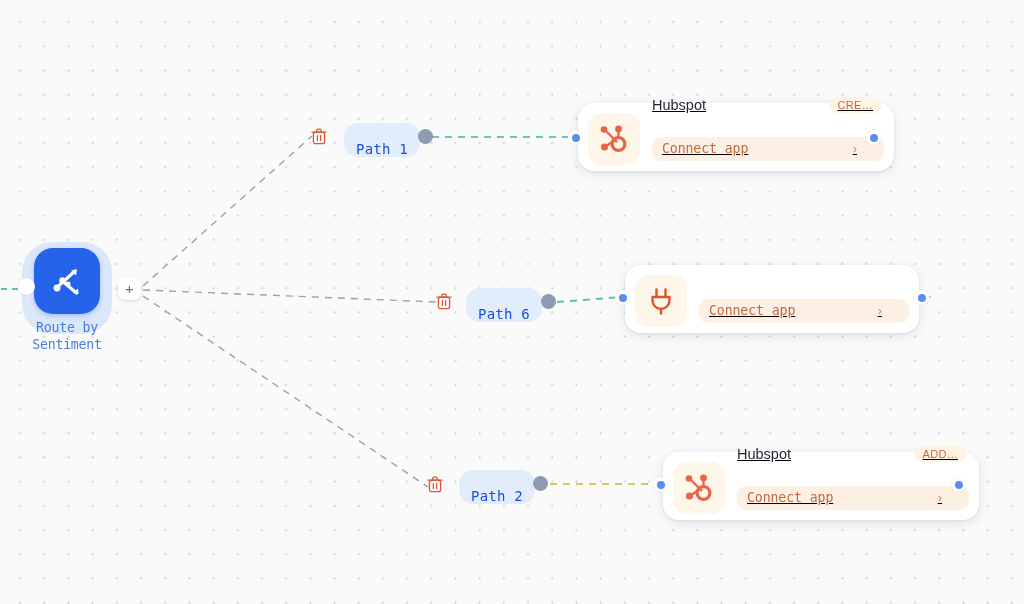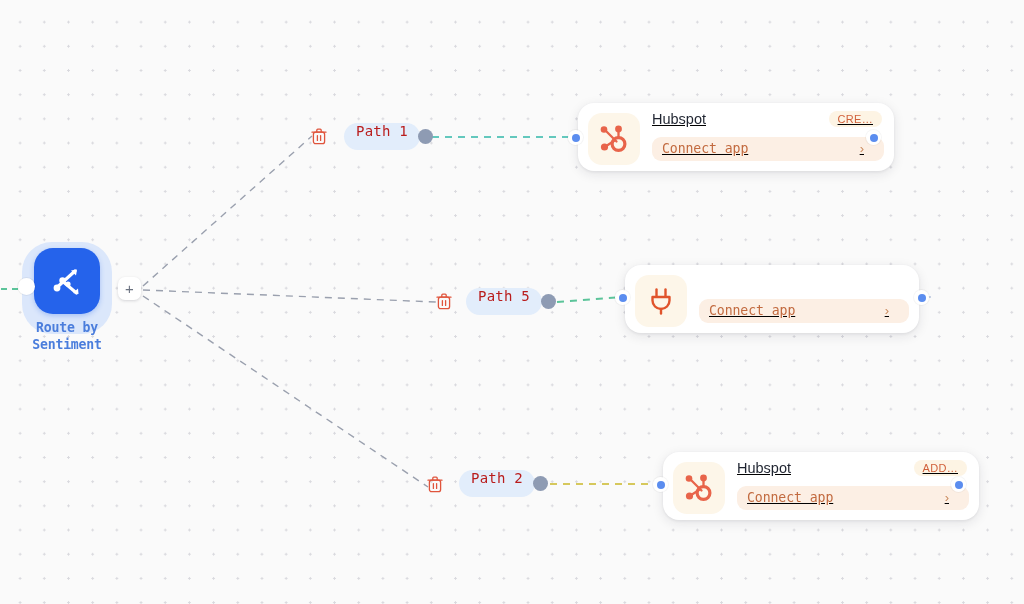--- a/index.html
+++ b/index.html
@@ -31,21 +31,20 @@
 
   
   .router {
     position: absolute;
     left: 22px;
     top: 242px;
     width: 90px;
     height: 92px;
     background: #dbe7fb;
     border-radius: 30px;
-    font-weight: bold;
   }
   .router-icon {
     position: absolute;
     left: 12px;
     top: 6px;
     width: 66px;
     height: 66px;
     background: #2563eb;
     border-radius: 19px;
     display: flex;
@@ -98,29 +97,29 @@
 
   
   .trash {
     position: absolute;
     width: 16px;
     height: 17px;
     cursor: pointer;
   }
   .path-chip {
     position: absolute;
-    height: 27px;
+    height: 34px;
     padding: 0 12px;
     background: #e2edfb;
     border-radius: 14px;
     display: flex;
-    align-items: flex-start;
+    align-items: flex-end;
     font-family: "DejaVu Sans Mono", monospace;
     font-size: 14px;
-    color: #b91c1c;
+    color: #1d4ed8;
     letter-spacing: 0.2px;
     cursor: pointer;
   }
   .path-dot {
     position: absolute;
     width: 15px;
     height: 15px;
     border-radius: 50%;
     background: #8e9bb3;
   }
@@ -178,22 +177,22 @@
     font-size: 11px;
     letter-spacing: 0.3px;
     white-space: nowrap;
   }
   .connect-row {
     display: flex;
     align-items: center;
     justify-content: space-between;
     background: #fcefe4;
     border-radius: 9px;
-    padding: 4px 20px 5px 10px;
-    margin-top: 10px;
+    padding: 4px 27px 5px 10px;
+    margin-top: 24px;
   }
   .connect-label {
     font-family: "DejaVu Sans Mono", monospace;
     font-size: 13.2px;
     color: #c26a3f;
     letter-spacing: -0.1px;
   }
   .chev {
     color: #c98b5e;
     font-size: 13px;
@@ -299,21 +298,21 @@
 
   <div class="trash" style="left:436px; top:293px;">
     <svg width="16" height="17" viewBox="0 0 16 17" fill="none">
       <rect x="2.4" y="4.2" width="11.2" height="11.4" rx="2.2" stroke="#e0543c" stroke-width="1.3"></rect>
       <path d="M1 4.2 H15" stroke="#e0543c" stroke-width="1.3" stroke-linecap="round"></path>
       <path d="M5.8 4 V2.2 a1 1 0 0 1 1-1 h2.4 a1 1 0 0 1 1 1 V4" stroke="#e0543c" stroke-width="1.3"></path>
       <path d="M6.4 7.6 V12.4 M9.6 7.6 V12.4" stroke="#e0543c" stroke-width="1.3" stroke-linecap="round"></path>
     </svg>
   </div>
   <div class="path-chip" style="left:466px; top:288px;">
-    <span>Path 5</span>
+    <span>Path 6</span>
   </div>
   <div class="path-dot" style="left:541px; top:294px;"></div>
 
   <div class="card" style="left:625px; top:265px; width:274px; height:48px;">
     <div class="card-icon">
       <svg width="32" height="32" viewBox="0 0 32 32" fill="none">
         <path d="M11.5 4.5 V11" stroke="#e0542c" stroke-width="2.4" stroke-linecap="round"></path>
         <path d="M20.5 4.5 V11" stroke="#e0542c" stroke-width="2.4" stroke-linecap="round"></path>
         <path d="M7.5 12 H24.5 V15.5 a8.5 8.5 0 0 1 -17 0 Z" stroke="#e0542c" stroke-width="2.4" stroke-linejoin="round" fill="none"></path>
         <path d="M16 24 V28.5" stroke="#e0542c" stroke-width="2.4" stroke-linecap="round"></path>

